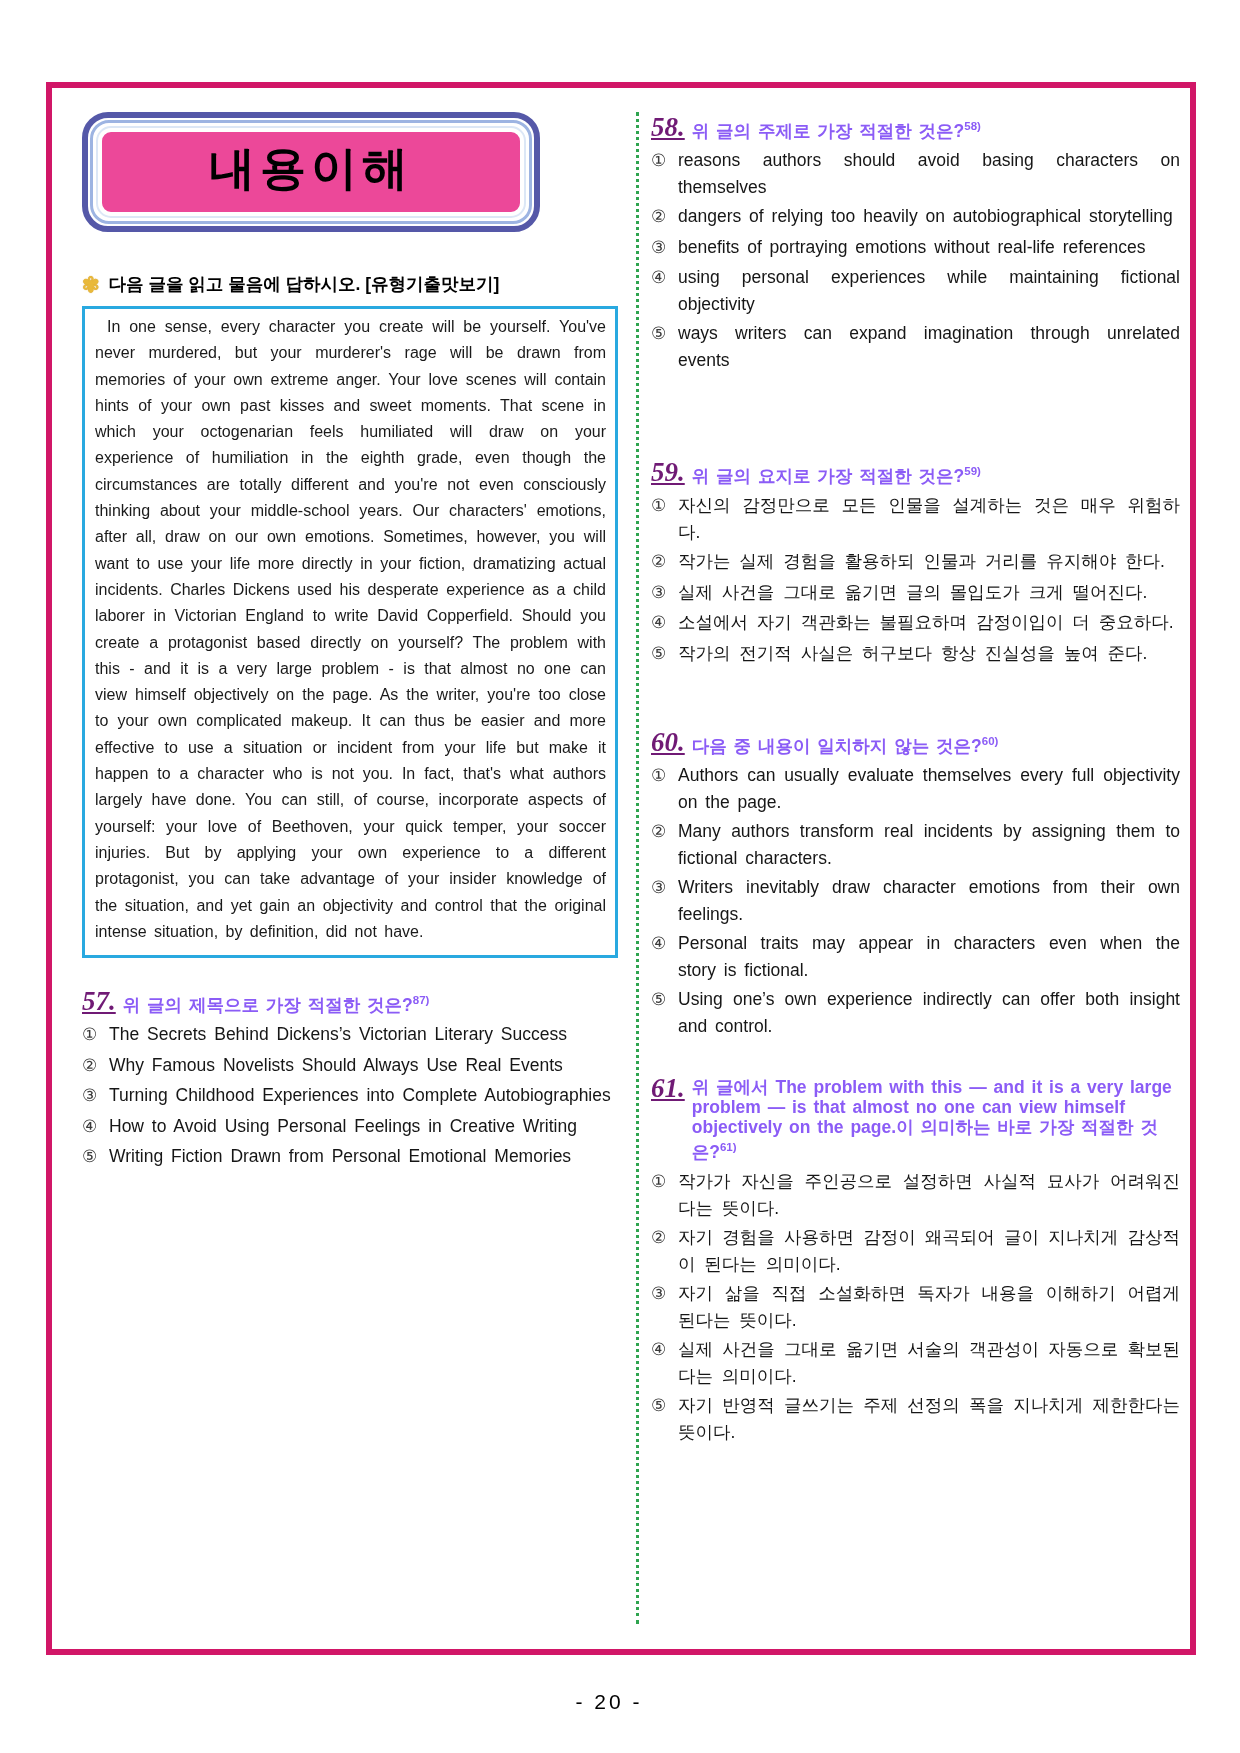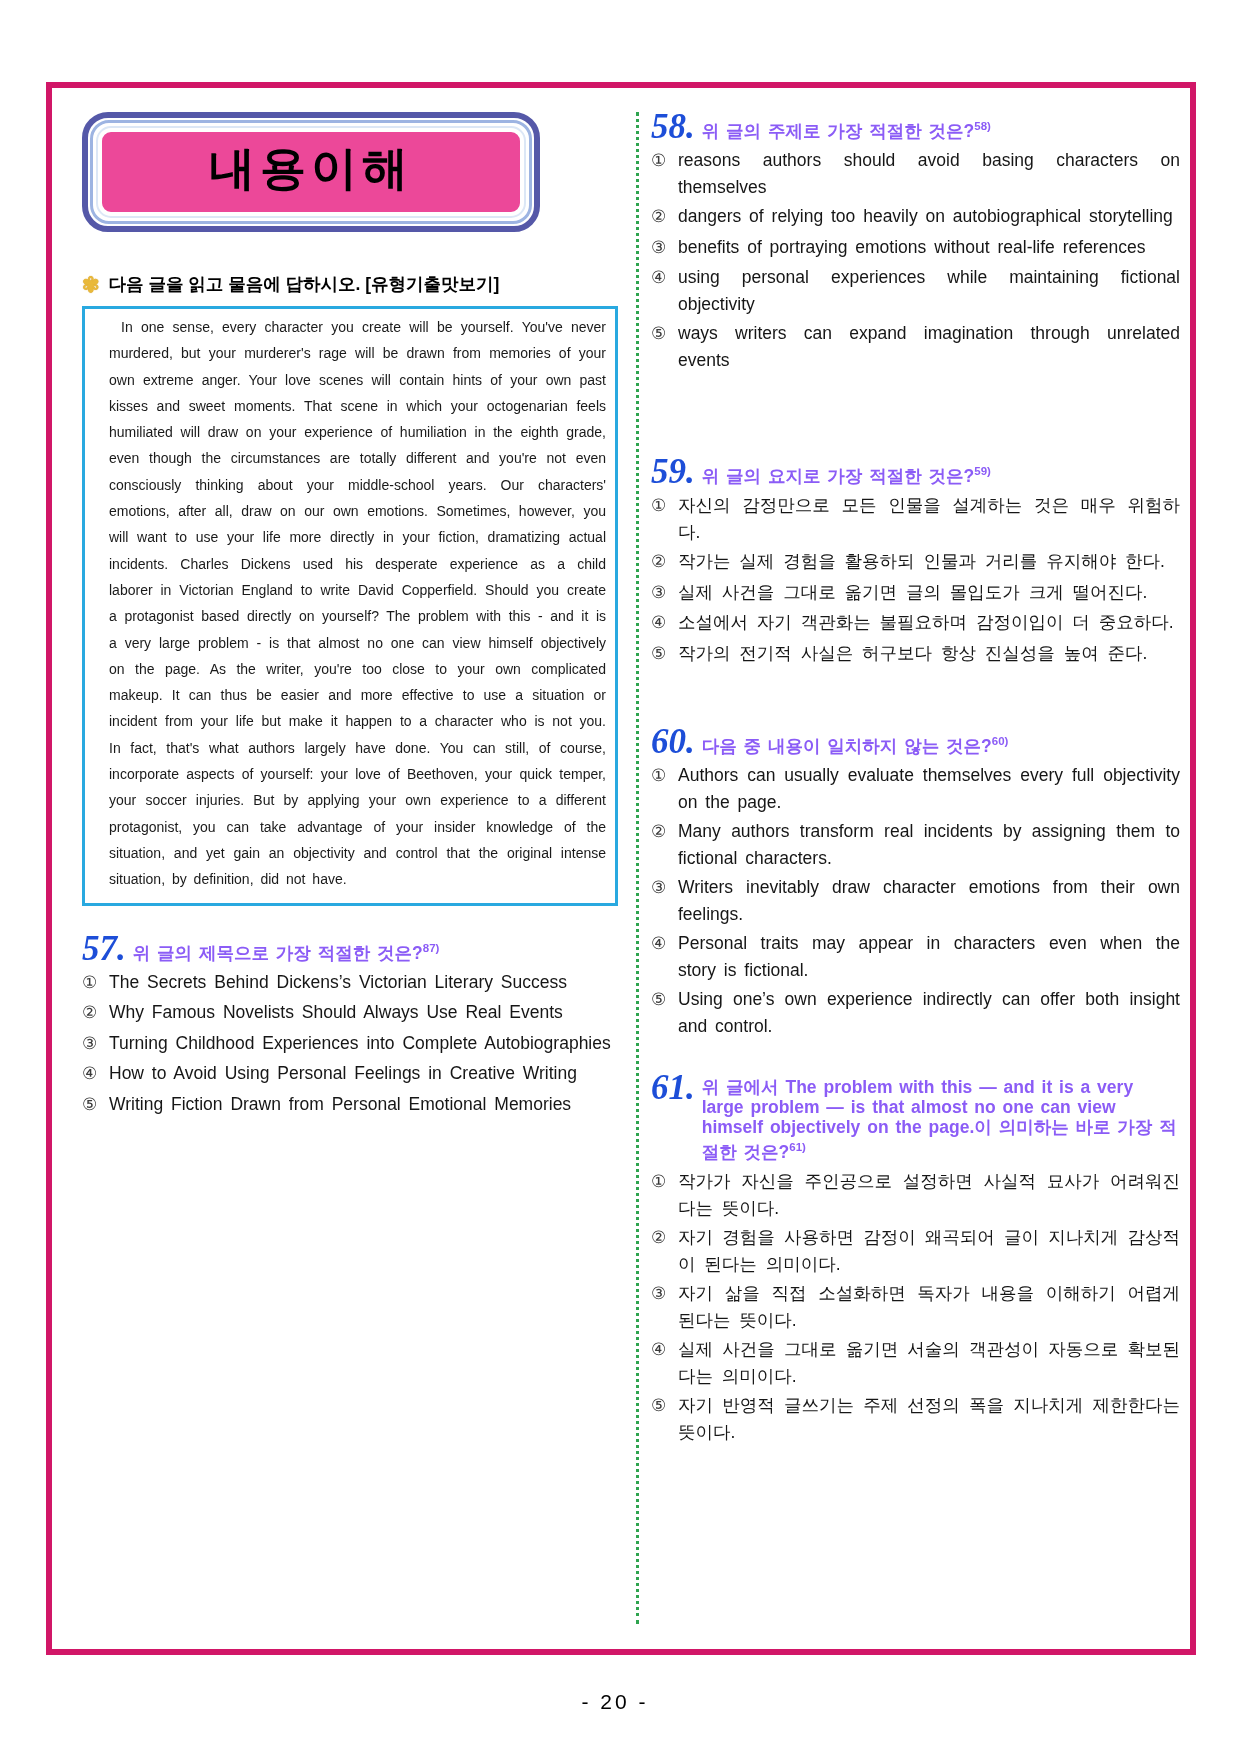--- a/index.html
+++ b/index.html
@@ -31,49 +31,49 @@
   }
 
   .instruction {
     display:flex; align-items:center; gap:9px;
     margin:40px 0 10px 0; font-weight:bold; font-size:17.5px; color:#000;
   }
   .flower { font-size:21px; color:#e9b93a; line-height:1; text-shadow:0 0 1px #c78f1f; }
 
   .passage {
     box-sizing:border-box; border:3px solid #29a9e0; width:536px;
-    padding:5px 9px 10px 24px; font-size:14px; line-height:26.3px;
+    padding:5px 9px 10px 10px; font-size:16px; line-height:26.3px;
     text-align:justify; word-spacing:3px; color:#1a1a1a;
   }
   .passage p { margin:0; text-indent:12px; }
 
   .q { margin-top:28px; }
   .q-head { display:flex; align-items:flex-start; }
   .qnum {
     flex:none; font-family:"Liberation Serif", serif; font-style:italic; font-weight:bold;
-    font-size:35px; line-height:26px; margin-right:7px; color:#1d4ed8;
+    font-size:27px; line-height:26px; margin-right:7px; color:#701a75;text-decoration:underline;
   }
   .stem { font-weight:bold; font-size:17.5px; line-height:20px; padding-top:2px; color:#8b5cf6; word-spacing:2px; }
   .fn { font-size:11.5px; vertical-align:7px; font-weight:bold; }
   .quote { font-weight:bold; }
 
   .opts { margin-top:6px; }
   .opt { display:flex; margin-top:3px; font-size:17.5px; line-height:26.5px; }
   .opt .m { flex:none; width:27px; color:#3a3a3a; font-size:17px; padding-top:1px; }
   .opt .t { flex:1; min-width:0; text-align:justify; word-spacing:3px; color:#161616; }
   .opt .t.ko { word-spacing:4px; }
 
   #q58 { margin-top:0; }
   #q59 { margin-top:86px; }
   #q60 { margin-top:62px; }
   #q61 { margin-top:36px; }
   #q57 { margin-top:30px; }
 
   .pagenum {
-    position:absolute; top:1690px; left:40px; width:1150px; text-align:center;
+    position:absolute; top:1690px; left:34px; width:1150px; text-align:center;
     font-size:21px; letter-spacing:3px; color:#000;
   }
 </style>
 </head>
 <body>
 
 <div class="frame">
   <div class="content">
 
     <div class="col-left">

